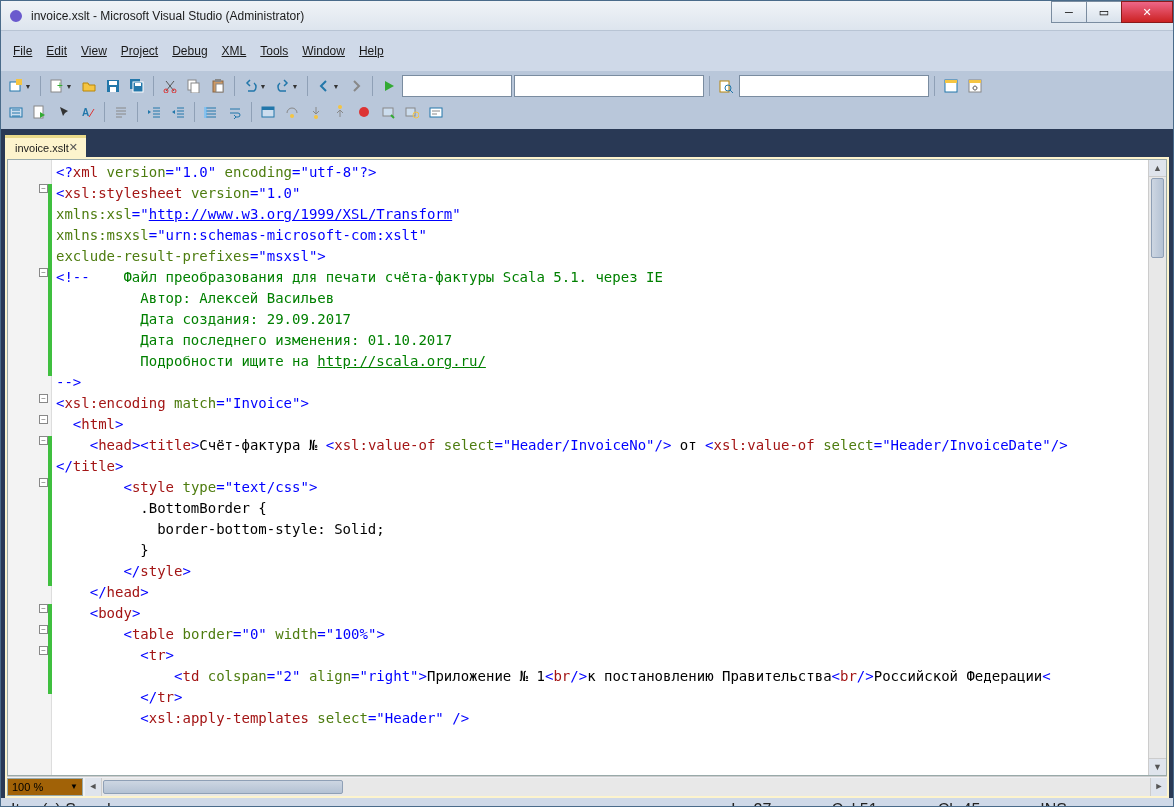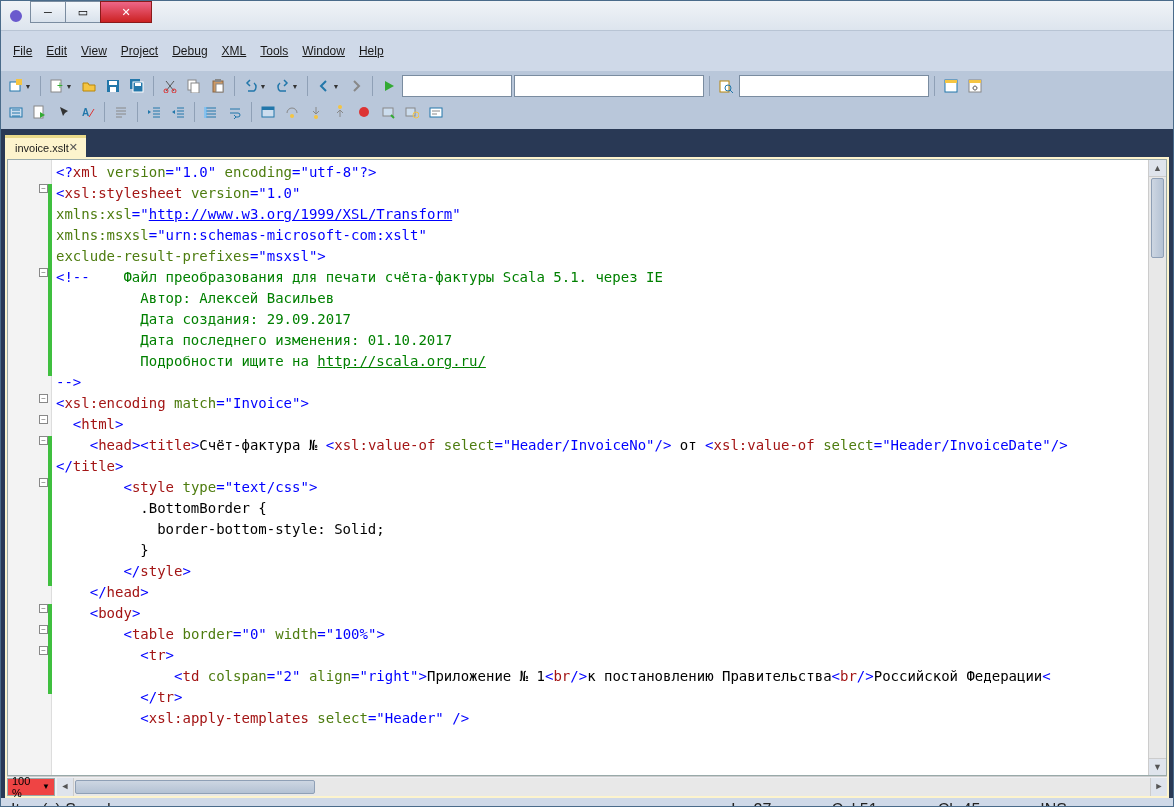--- a/index.html
+++ b/index.html
@@ -192,23 +192,23 @@
 }
 
 .zoom-row {
   height: 20px;
   display: flex;
   align-items: center;
   background: #eef0f4;
   border-top: 1px solid #ccc;
 }
 .zoom-combo {
-  width: 48px; height: 18px;
+  width: 76px; height: 18px;
   border: 1px solid #9aa;
-  background: #ef4444;
+  background: #a16207;
   font-size: 11px;
   padding: 0 4px;
   display: flex; align-items: center; justify-content: space-between;
 }
 .hscroll {
   flex: 1; height: 18px;
   background: #e8e8e8;
   position: relative;
   margin-left: 2px;
 }
@@ -245,20 +245,21 @@
 </style>
 </head>
 <body>
 
 <div class="titlebar">
   <span class="app-icon">
     <svg width="16" height="16" viewBox="0 0 16 16">
         <path d="M8 2 C11 2 14 5 14 8 C14 11 11 14 8 14 C5 14 2 11 2 8 C2 5 5 2 8 2 Z M5 6 C5 5 6 4 7 5 C8 4 9 5 9 6 C9 8 7 9 7 9 C7 9 5 8 5 6" fill="#6a5acd"></path>
       </svg>
   </span>
+  <span class="title-text">invoice.xslt - Microsoft Visual Studio (Administrator)</span>
   <div class="win-controls">
     <div class="win-btn">─</div>
     <div class="win-btn">▭</div>
     <div class="win-btn close">✕</div>
   </div>
 </div>
 
 <div class="menubar">
   <span class="menu-item"><span class="mn">File</span></span>
   <span class="menu-item"><span class="mn">Edit</span></span>

